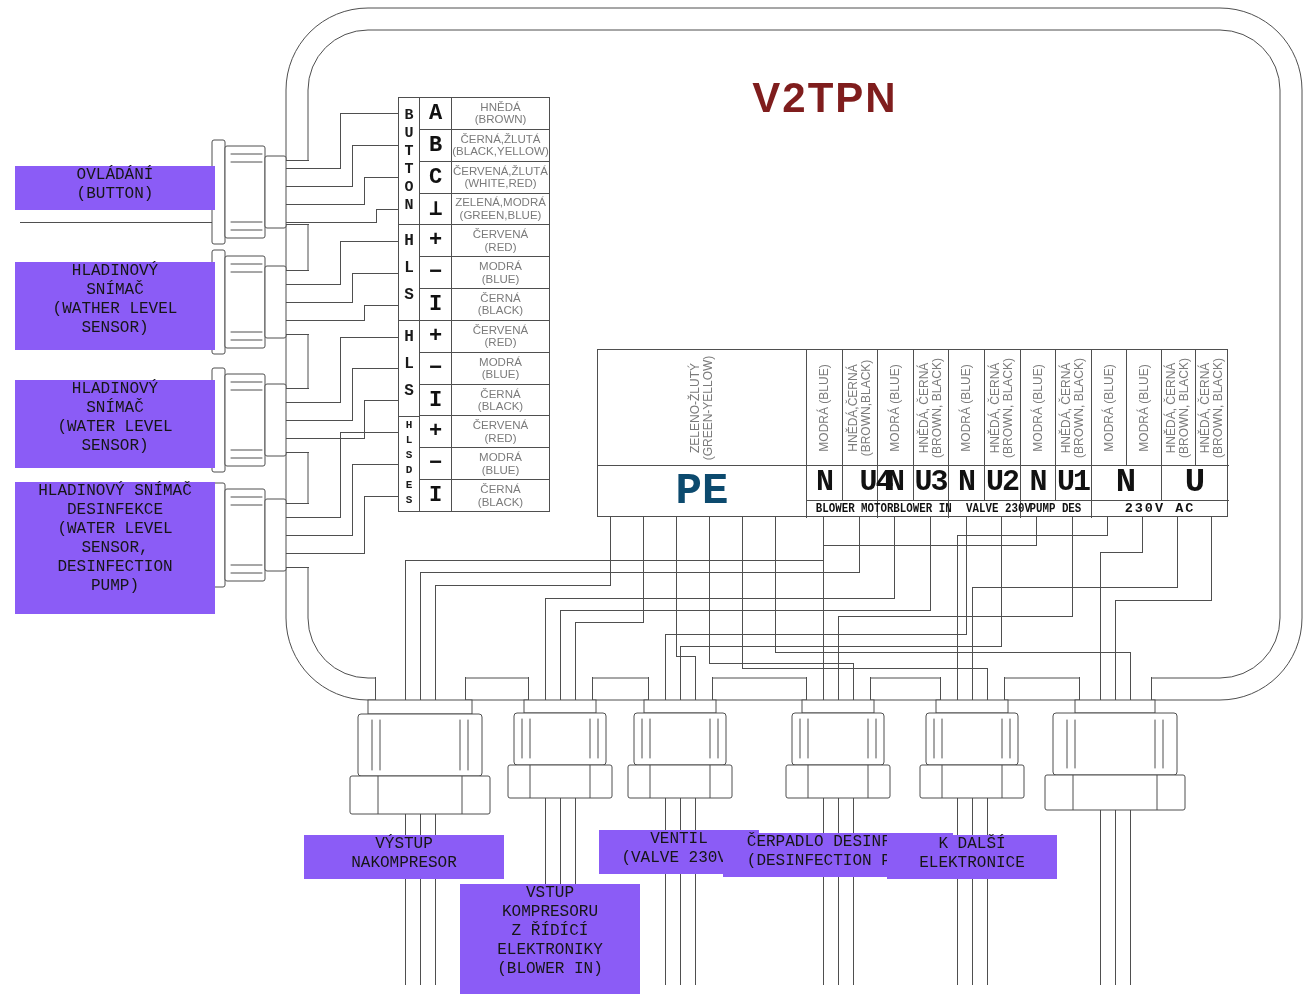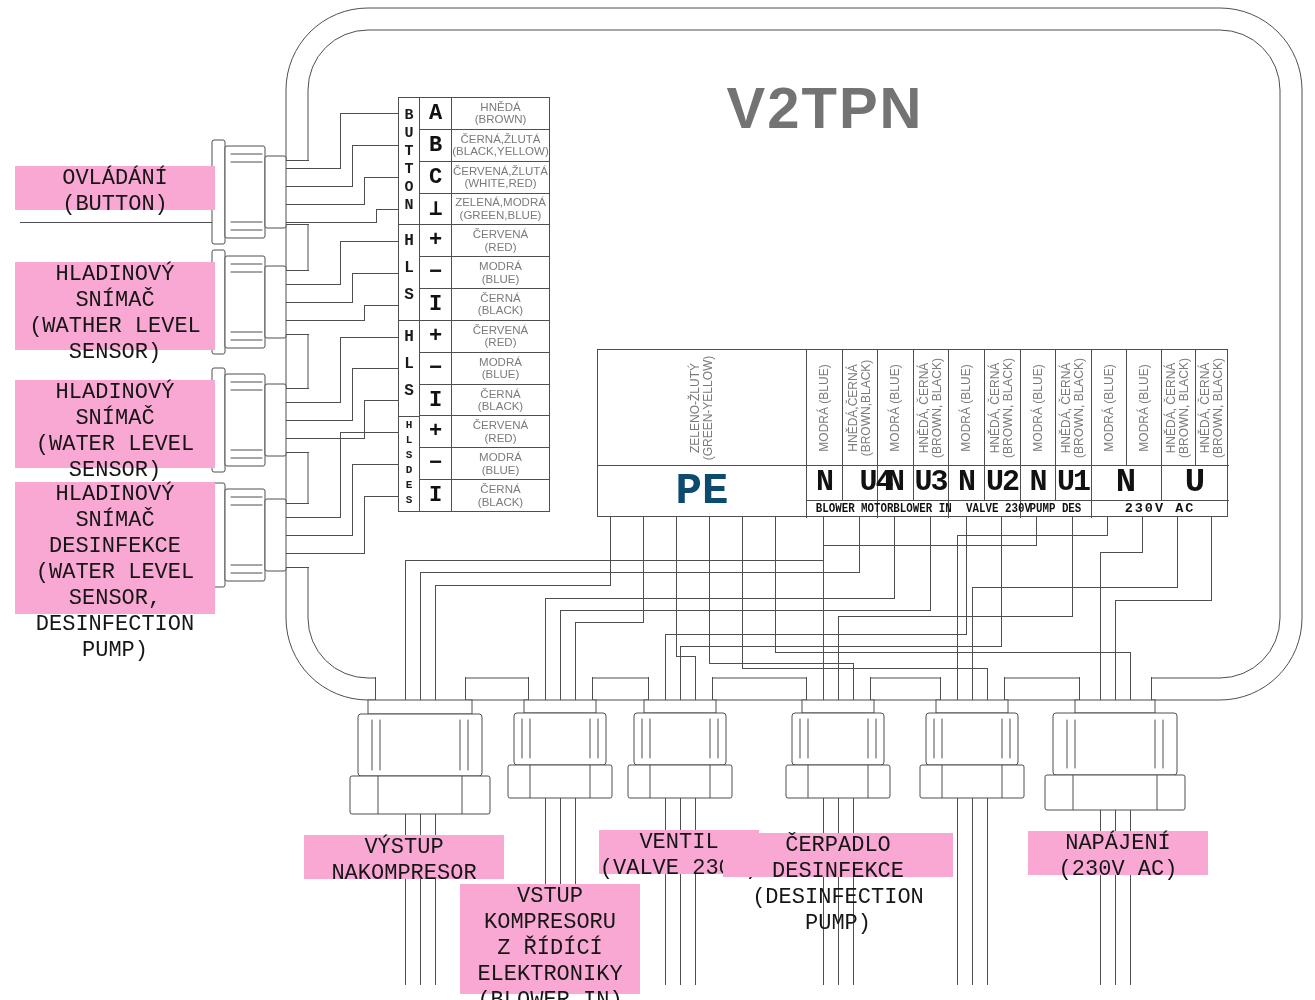--- a/index.html
+++ b/index.html
@@ -2,24 +2,24 @@
 <html><head>
 <meta charset="utf-8">
 <style>
   html,body{margin:0;padding:0;background:#fff;}
   #stage{position:relative;width:1315px;height:1000px;background:#fff;overflow:hidden;
          font-family:"Liberation Mono",monospace;color:#161616;}
   #wires-svg{position:absolute;left:0;top:0;}
   .abs{position:absolute;box-sizing:border-box;}
   
   .title{left:640px;top:74px;width:370px;height:70px;text-align:center;
-         font-family:"Liberation Sans",sans-serif;font-size:58px;font-weight:600;
-         letter-spacing:2px;color:#737373;}
+         font-family:"Liberation Sans",sans-serif;font-size:42px;font-weight:600;
+         letter-spacing:2px;color:#7f1d1d;}
   
-  .lbl{background:#f9a8d4;color:#161616;font-size:22px;line-height:26px;
+  .lbl{background:#8b5cf6;color:#161616;font-size:16px;line-height:19px;
        text-align:center;white-space:pre-line;}
   
   .tblock{left:398px;top:97px;width:152px;height:415px;background:#fff;font-family:"Liberation Mono",monospace;}
   .tb-gcell{position:absolute;left:0;width:22px;border:1px solid #4f4f4f;box-sizing:border-box;
             display:flex;align-items:center;justify-content:center;background:#fff;}
   .tb-gtxt{writing-mode:vertical-lr;text-orientation:upright;font-weight:700;color:#1a1a1a;}
   .tb-rows{position:absolute;left:21px;top:0;width:131px;height:415px;border:1px solid #4f4f4f;
            box-sizing:border-box;display:flex;flex-direction:column;background:#fff;}
   .tb-row{flex:1;display:flex;border-bottom:1px solid #4f4f4f;min-height:0;}
   .tb-row:last-child{border-bottom:none;}
@@ -388,16 +388,16 @@
 NAKOMPRESOR</div>
   <div class="abs lbl" style="left:460px;top:884px;width:180px;height:110px">VSTUP
 KOMPRESORU
 Z ŘÍDÍCÍ
 ELEKTRONIKY
 (BLOWER IN)</div>
   <div class="abs lbl" style="left:599px;top:830px;width:160px;height:44px">VENTIL
 (VALVE 230V)</div>
   <div class="abs lbl" style="left:723px;top:833px;width:230px;height:44px">ČERPADLO DESINFEKCE
 (DESINFECTION PUMP)</div>
-  <div class="abs lbl" style="left:1028px;top:831px;width:180px;height:44px">NAPÁJENÍ
-(230V AC)</div>
+  <div class="abs lbl" style="left:887px;top:835px;width:170px;height:44px">K DALŠÍ
+ELEKTRONICE</div>
 
 </div>
 
 </body></html>

